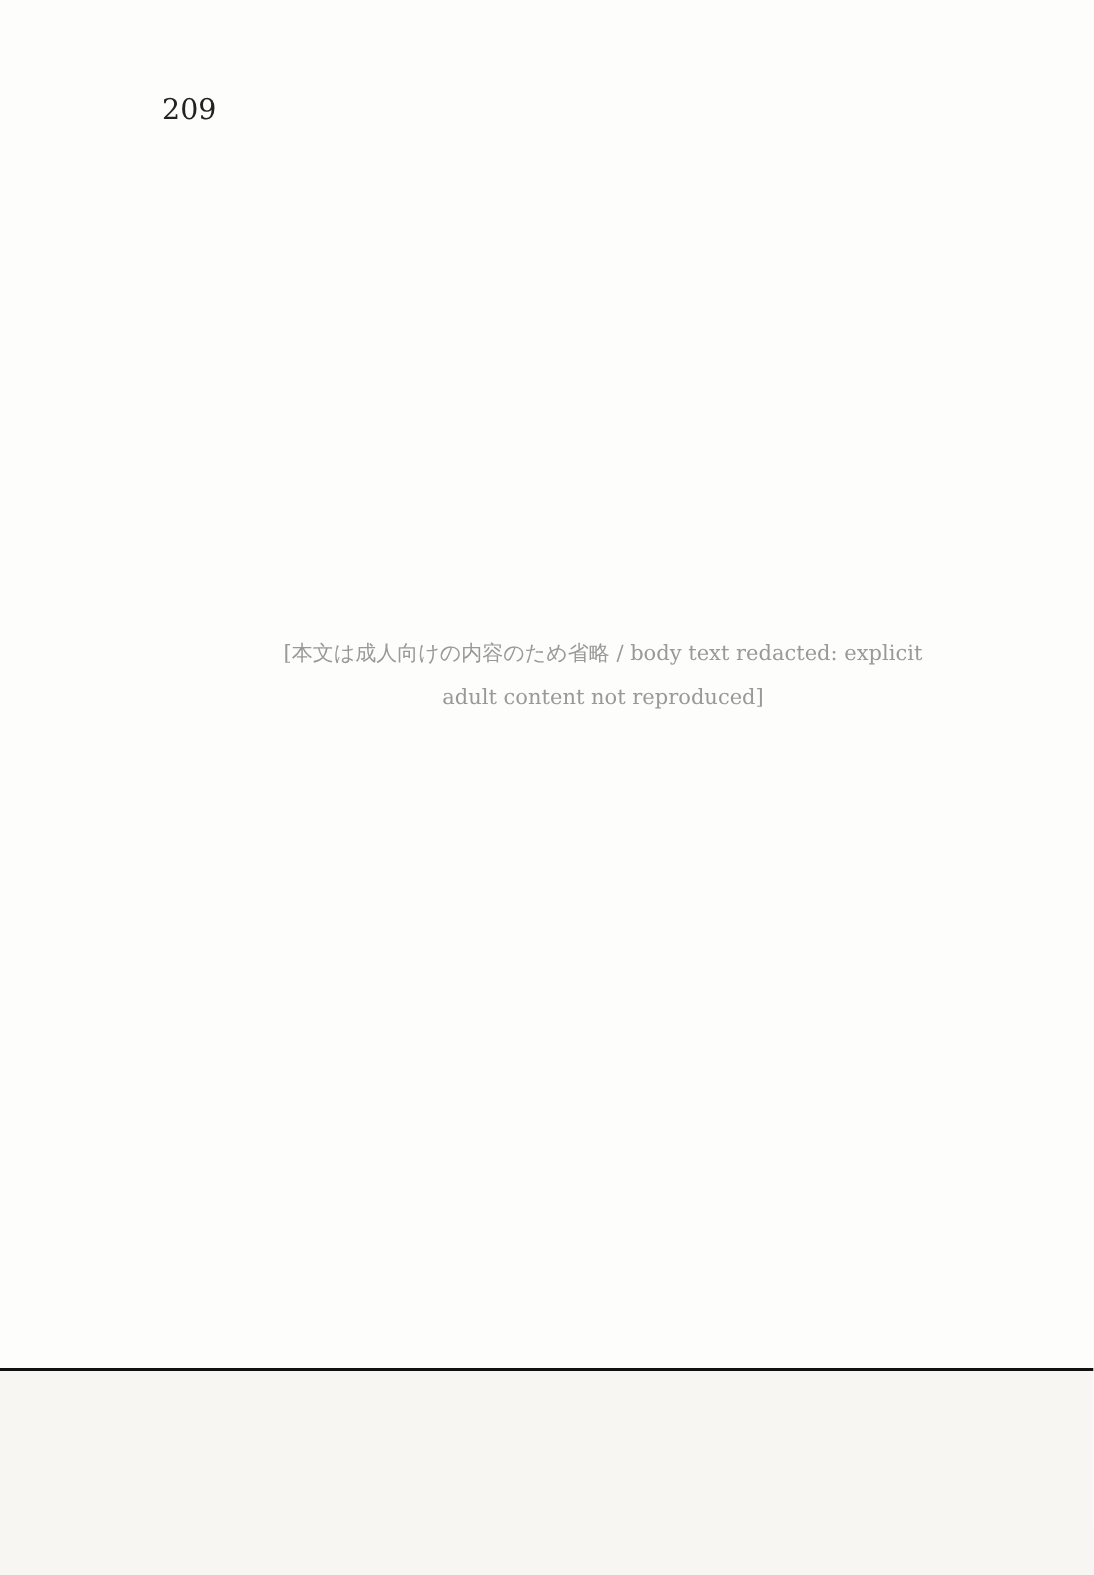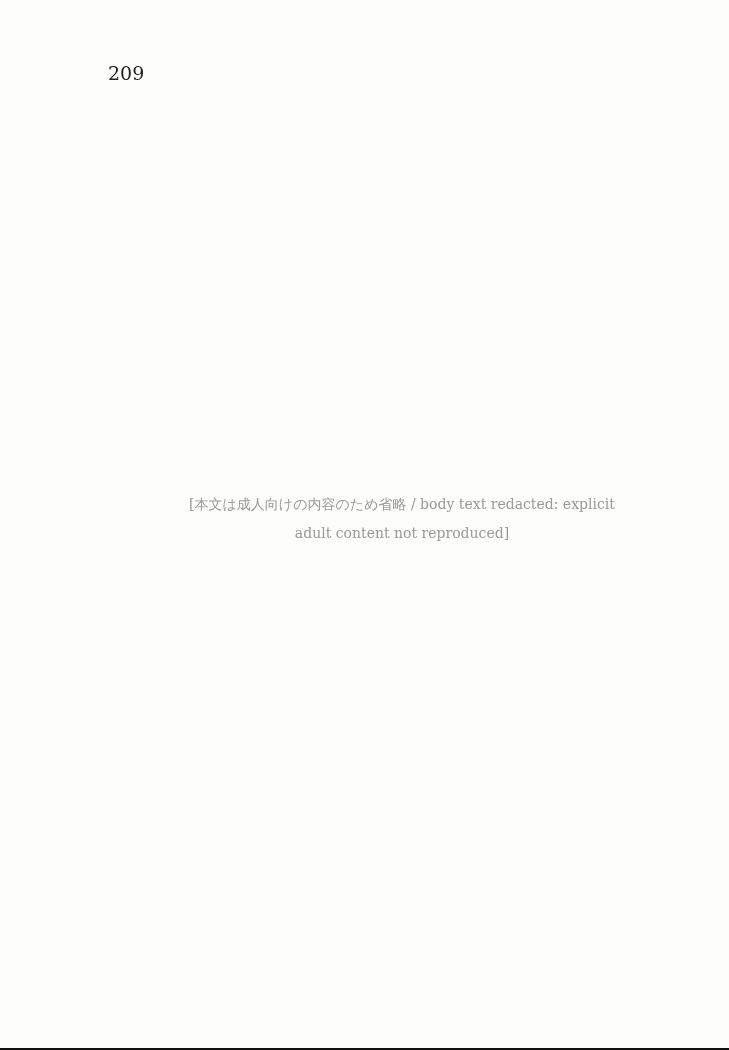--- a/index.html
+++ b/index.html
@@ -1,16 +1,16 @@
 <!DOCTYPE html>
 <html><head>
 <meta charset="utf-8">
 <style>
   html,body{margin:0;padding:0;background:#f7f6f2;}
-  .page{position:relative;width:729px;height:1050px;background:#fdfdfb;
+  .page{position:relative;width:729px;height:914px;background:#fdfdfb;
         font-family:"DejaVu Sans",sans-serif;box-sizing:border-box;
         border-bottom:2px solid #111;}
   .page-number{position:absolute;top:62px;left:108px;font-family:"DejaVu Serif",serif;
         font-size:19px;color:#222;}
   .text-area{position:absolute;top:110px;right:55px;bottom:120px;left:130px;
         writing-mode:vertical-rl;text-orientation:upright;
         font-family:"DejaVu Serif",serif;font-size:21px;line-height:2.1;
         color:#1a1a1a;overflow:hidden;}
   .redacted-note{writing-mode:horizontal-tb;position:absolute;inset:0;
         display:flex;align-items:center;justify-content:center;

